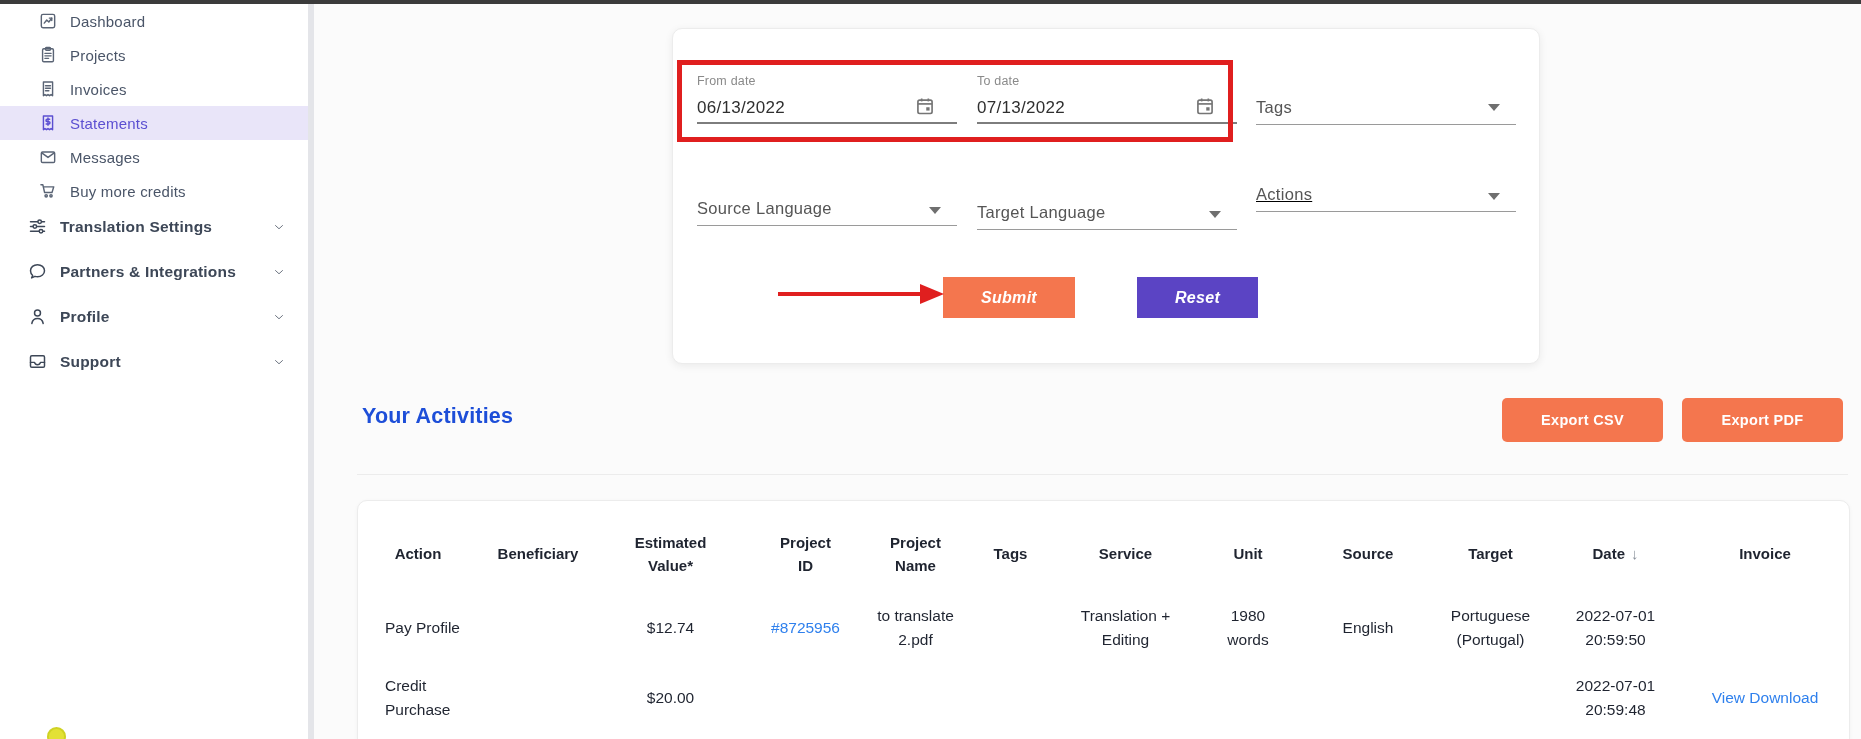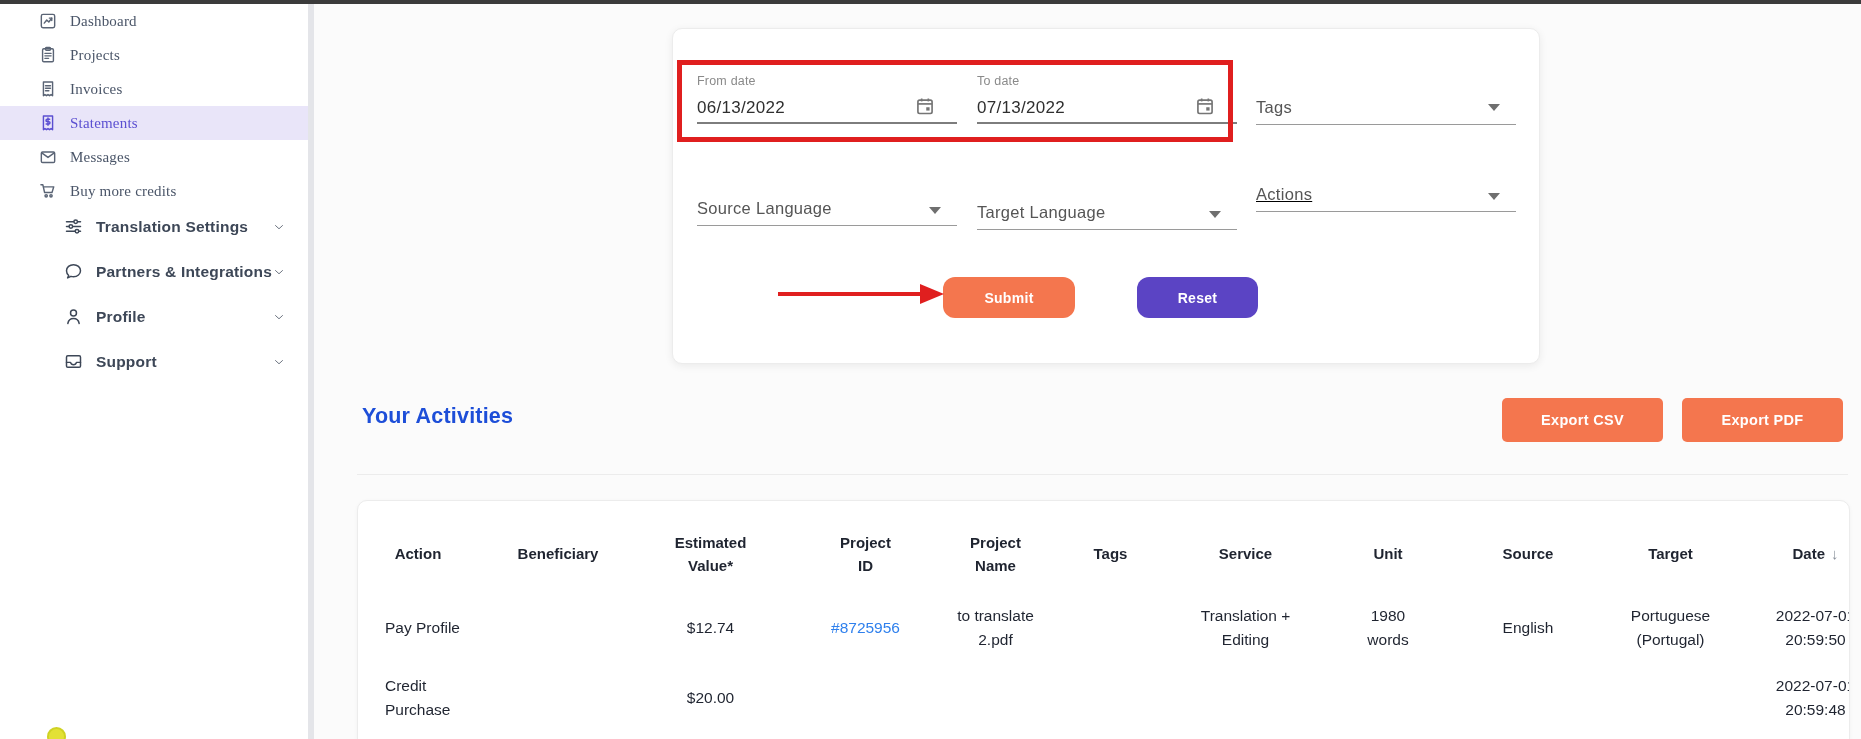--- a/index.html
+++ b/index.html
@@ -8,24 +8,24 @@
   .abs{position:absolute;}
 
   
   #top-strip{left:0;top:0;width:1861px;height:4px;background:#3b3b3b;}
 
   
   #sidebar{left:0;top:4px;width:308px;height:735px;background:#ffffff;}
   #divider-strip{left:308px;top:4px;width:6px;height:735px;background:#e4e5e9;}
   .nav-item{display:flex;align-items:center;height:34px;cursor:pointer;color:#4a5568;}
   .nav-item .ic{width:20px;height:20px;margin-left:38px;margin-right:12px;flex:0 0 auto;color:#5a6475;}
-  .nav-item .lbl{font-size:15px;letter-spacing:.2px;font-family:Liberation Serif, serif;}
+  .nav-item .lbl{font-size:15px;letter-spacing:.2px;}
   .nav-item.active{background:#e9e5f9;color:#5b4fd1;}
   .nav-item.active .ic{color:#5b4fd1;}
-  .nav-section{display:flex;align-items:center;height:45px;cursor:pointer;color:#3d4757;padding-left:36px;}
+  .nav-section{display:flex;align-items:center;height:45px;cursor:pointer;color:#3d4757;}
   .nav-section .ic{width:21px;height:21px;margin-left:27px;margin-right:12px;color:#3d4757;}
   .nav-section .lbl{font-size:15.5px;font-weight:bold;letter-spacing:.2px;}
   .nav-section .chev{margin-left:auto;margin-right:22px;color:#6b7280;width:14px;height:14px;}
   #nav-sections{margin-top:-4px;}
 
   
   #filter-card{left:672px;top:28px;width:866px;height:334px;background:#fff;
                border:1px solid #ececec;border-radius:10px;
                box-shadow:0 2px 8px rgba(0,0,0,.07);}
   #annotation-box{left:677px;top:60px;width:556px;height:82px;border:5px solid #e01f1f;
@@ -35,40 +35,40 @@
   .f-value{position:absolute;top:24px;left:0;font-size:17px;color:#2f2f2f;letter-spacing:.3px;}
   .f-underline{position:absolute;left:0;top:48px;width:260px;height:2px;background:#7d7d7d;}
   .dd-underline{position:absolute;left:0;top:26px;width:260px;height:1px;background:#9a9a9a;}
   .dd-label{font-size:16.5px;color:#555;letter-spacing:.3px;}
   .cal{position:absolute;top:22px;right:22px;width:20px;height:20px;color:#757575;cursor:pointer;}
   .dd-arrow{position:absolute;right:16px;top:8px;width:0;height:0;cursor:pointer;
             border-left:6px solid transparent;border-right:6px solid transparent;border-top:7px solid #6f6f6f;}
   .dd-arrow.row1{top:30px;}
 
   .btn{position:absolute;display:flex;align-items:center;justify-content:center;
-       color:#fff;font-weight:bold;font-size:14px;border-radius:12px;cursor:pointer;letter-spacing:.3px;}
+       color:#fff;font-weight:bold;font-size:16px;border-radius:0;cursor:pointer;letter-spacing:.3px;font-style:italic;}
   #submit-btn{left:943px;top:277px;width:132px;height:41px;background:#f4764e;}
   #reset-btn{left:1137px;top:277px;width:121px;height:41px;background:#5b44c4;text-align:center;}
 
   
   #annotation-arrow{left:778px;top:282px;width:166px;height:24px;pointer-events:none;z-index:5;}
 
   
   #page-title{left:362px;top:404px;font-size:21.5px;font-weight:bold;color:#1d4ed8;letter-spacing:.2px;}
   .export-btn{position:absolute;top:398px;width:161px;height:44px;background:#f4764e;border-radius:5px;
               color:#fff;font-weight:bold;font-size:14.5px;display:flex;align-items:center;justify-content:center;
               cursor:pointer;letter-spacing:.3px;}
   #export-csv{left:1502px;} #export-pdf{left:1682px;}
   #section-divider{left:357px;top:474px;width:1491px;height:1px;background:#ececec;}
 
   
   #table-card{left:357px;top:500px;width:1491px;height:239px;background:#fff;
               border:1px solid #ececec;border-radius:10px 10px 0 0;overflow:hidden;
               box-shadow:0 1px 4px rgba(0,0,0,.04);}
-  .tr{display:grid;grid-template-columns:120px 120px 145px 125px 95px 95px 135px 110px 130px 115px 135px 164px;gap:20px;}
+  .tr{display:grid;grid-template-columns:120px 120px 145px 125px 95px 95px 135px 110px 130px 115px 135px 164px;}
   .th,.td{display:flex;align-items:center;justify-content:center;text-align:center;
           white-space:pre-line;line-height:1.55;padding:0 6px;box-sizing:border-box;}
   #thead{height:96px;padding-top:10px;box-sizing:border-box;}
   .th{font-size:15px;font-weight:bold;color:#1f2430;}
   .td{font-size:15.5px;font-weight:500;color:#1f2430;}
   .tr .td:first-child{justify-content:flex-start;text-align:left;padding-left:27px;}
   .row-0{height:62px;} .row-1{height:78px;}
   .cell-link{color:#2f80ed;cursor:pointer;}
   .sort-arrow{color:#8b929c;font-size:15px;margin-left:6px;font-weight:normal;}
 

